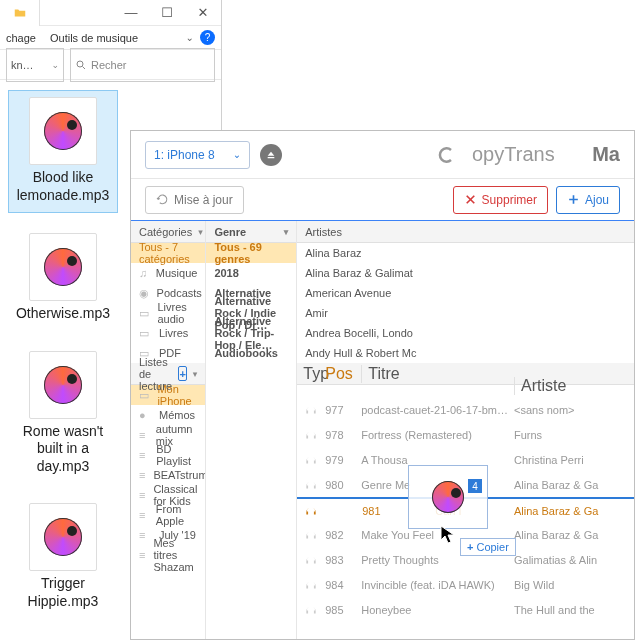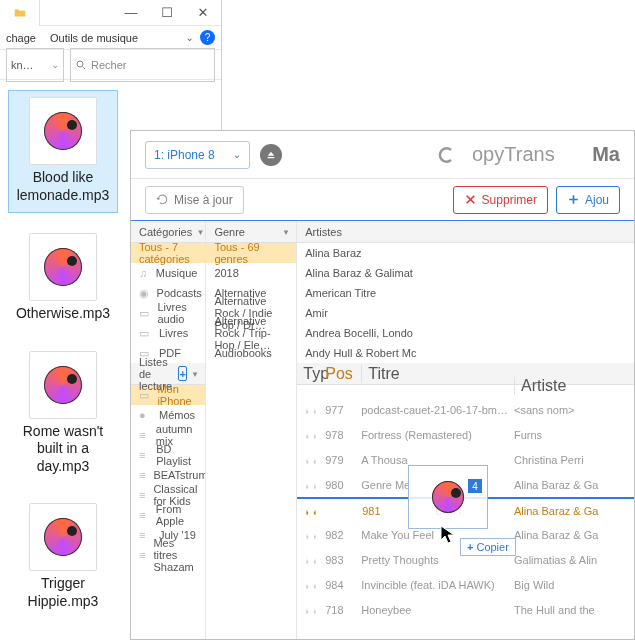--- a/index.html
+++ b/index.html
@@ -44,21 +44,21 @@
 .app-body { flex: 1; display: flex; overflow: hidden; }
 .sidebar { width: 164px; border-right: 1px solid #e6e6e6; display: flex; flex-direction: column; overflow-y: auto; }
 .sect-head { height: 22px; background: #f4f4f4; border-bottom: 1px solid #e0e0e0; display: flex; align-items: center; padding: 0 8px; font-size: 11px; color: #555; gap: 6px; position: relative; }
 .sect-head .add { margin-left: auto; width: 15px; height: 15px; border: 1px solid #2d7bd8; color: #2d7bd8; display: flex; align-items: center; justify-content: center; font-size: 11px; font-weight: bold; border-radius: 2px; }
 .sect-head .chev { color: #888; font-size: 9px; }
 .list-row { height: 20px; display: flex; align-items: center; padding: 0 8px; gap: 8px; font-size: 11px; color: #555; cursor: pointer; }
 .list-row.orange { background: #ffe7b3; color: #ca7a11; }
 .list-row.sel { background: #ffe7b3; color: #ca7a11; }
 .list-row .ico { width: 12px; color: #bbb; }
 
-.mid { width: 198px; border-right: 1px solid #e6e6e6; display: flex; flex-direction: column; }
+.mid { width: 198px; border-right: 1px solid #e6e6e6; display: flex; flex-direction: column; font-weight: bold; }
 .right { flex: 1; display: flex; flex-direction: column; }
 .tracks { flex: 1; display: flex; flex-direction: column; }
 .track-head { height: 22px; background: #f4f4f4; border-bottom: 1px solid #e0e0e0; display: flex; align-items: center; font-size: 16px; color: #555; }
 .track-head .th-typ { width: 28px; padding-left: 6px; }
 .track-head .th-pos { width: 36px; color: #ca7a11; }
 .track-head .th-titre { flex: 1; border-left: 1px solid #e0e0e0; padding-left: 6px; }
 .track-head .th-art { width: 120px; border-left: 1px solid #e0e0e0; padding-left: 6px; margin-top: 24px; }
 .tracks-body { flex: 1; overflow: hidden; position: relative; }
 .trow { height: 25px; display: flex; align-items: center; font-size: 11px; color: #9a9a9a; }
 .trow .c-ico { width: 28px; display: flex; justify-content: center; color: #ccc; }
@@ -298,21 +298,21 @@
           <span>Artistes</span>
         </div>
         <div id="artist-rows">
             <div class="list-row">
               <span>Alina Baraz</span>
             </div>
             <div class="list-row">
               <span>Alina Baraz &amp; Galimat</span>
             </div>
             <div class="list-row">
-              <span>American Titre</span>
+              <span>American Avenue</span>
             </div>
             <div class="list-row">
               <span>Amir</span>
             </div>
             <div class="list-row">
               <span>Andrea Bocelli, Londo</span>
             </div>
             <div class="list-row">
               <span>Andy Hull &amp; Robert Mc</span>
             </div>
@@ -406,21 +406,21 @@
               <div class="c-pos">984</div>
               <div class="c-titre">Invincible (feat. iDA HAWK)</div>
               <div class="c-art">Big Wild</div>
             </div>
             <div class="trow">
               <div class="c-ico">
                 <svg width="14" height="14" viewBox="0 0 24 24">
                   <path fill="#ccc" d="M4 14a8 8 0 0 1 16 0v4h-3v-5h2a7 7 0 0 0-14 0h2v5H4z"></path>
                 </svg>
               </div>
-              <div class="c-pos">718</div>
+              <div class="c-pos">985</div>
               <div class="c-titre">Honeybee</div>
               <div class="c-art">The Hull and the</div>
             </div>
           </div>
       </div>
     </div>
   </div>
 </div>
 
 <div class="drag-ghost">

